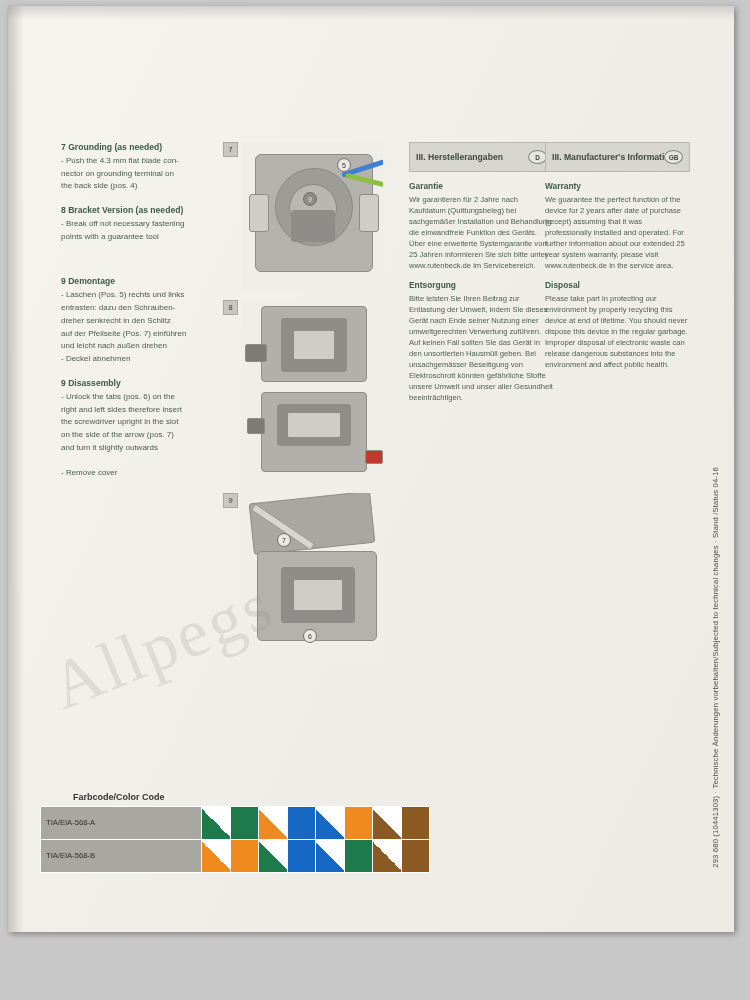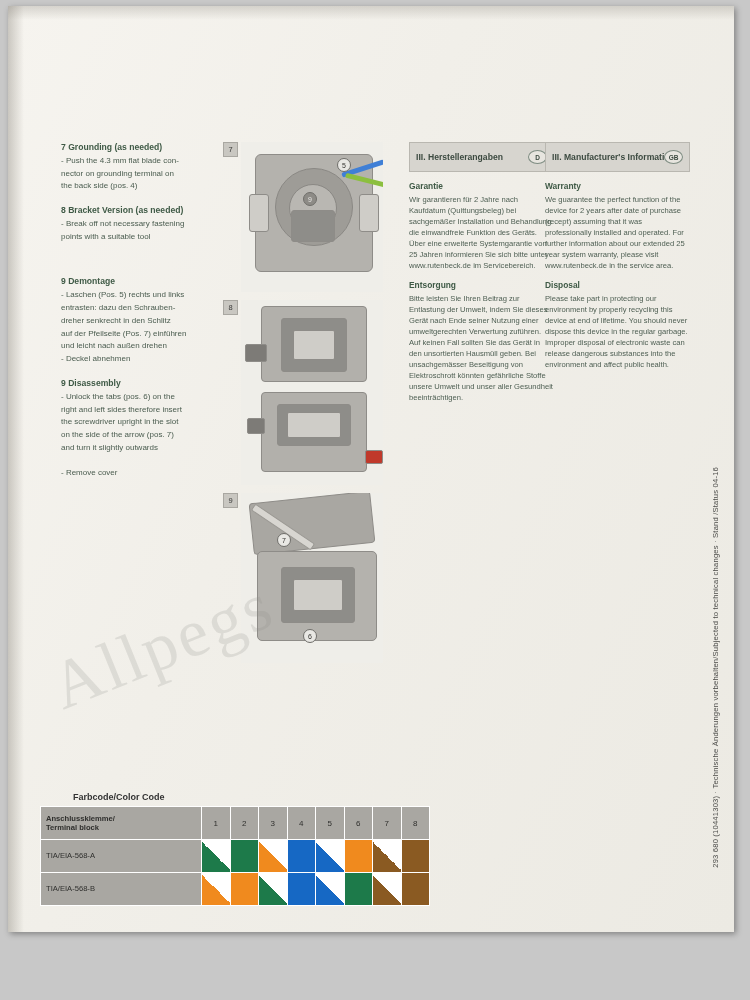--- a/index.html
+++ b/index.html
@@ -296,21 +296,21 @@
         <h4>7 Grounding (as needed)</h4>
         <p class="dash">- Push the 4.3 mm flat blade con-</p>
         <p class="dash">  nector on grounding terminal on</p>
         <p class="dash">  the back side (pos. 4)</p>
       </div>
 
 
       <div class="blk">
         <h4>8 Bracket Version (as needed)</h4>
         <p class="dash">- Break off not necessary fastening</p>
-        <p class="dash">  points with a suitable tool</p>
+        <p class="dash">  points with a guarantee tool</p>
       </div>
 
       <div class="blk" style="margin-top:34px;">
         <h4>9 Demontage</h4>
         <p class="dash">- Laschen (Pos. 5) rechts und links</p>
         <p class="dash">  entrasten: dazu den Schrauben-</p>
         <p class="dash">  dreher senkrecht in den Schlitz</p>
         <p class="dash">  auf der Pfeilseite (Pos. 7) einführen</p>
         <p class="dash">  und leicht nach außen drehen</p>
         <p class="dash">- Deckel abnehmen</p>
@@ -411,34 +411,20 @@
         <p>Please take part in protecting our environment by properly recycling this device at end of lifetime. You should never dispose this device in the regular garbage. Improper disposal of electronic waste can release dangerous substances into the environment and affect public health.</p>
       </div>
     </div>
 
     <div class="watermark">Allpegs</div>
 
     <div class="cc-wrap">
       <div class="cc-title">Farbcode/Color Code</div>
       <table class="cc">
         <tbody>
-            <tr>
-          <th class="rowhead" style="vertical-align:middle;">
-            <span>Anschlussklemme/</span><br>
-            <span>Terminal block</span>
-          </th>
-          <th class="colhead">1</th>
-          <th class="colhead">2</th>
-          <th class="colhead">3</th>
-          <th class="colhead">4</th>
-          <th class="colhead">5</th>
-          <th class="colhead">6</th>
-          <th class="colhead">7</th>
-          <th class="colhead">8</th>
-        </tr>
         <tr>
           <td class="rowhead">TIA/EIA-568-A</td>
           <td class="swatch">
                 <div class="sw" id="c00" style="background: linear-gradient(45deg, rgb(29, 122, 74) 0px, rgb(29, 122, 74) 50%, rgb(255, 255, 255) 50%, rgb(255, 255, 255) 100%);"></div>
               </td>
           <td class="swatch">
                 <div class="sw" id="c01" style="background: rgb(29, 122, 74);"></div>
               </td>
           <td class="swatch">
                 <div class="sw" id="c02" style="background: linear-gradient(45deg, rgb(240, 138, 30) 0px, rgb(240, 138, 30) 50%, rgb(255, 255, 255) 50%, rgb(255, 255, 255) 100%);"></div>

